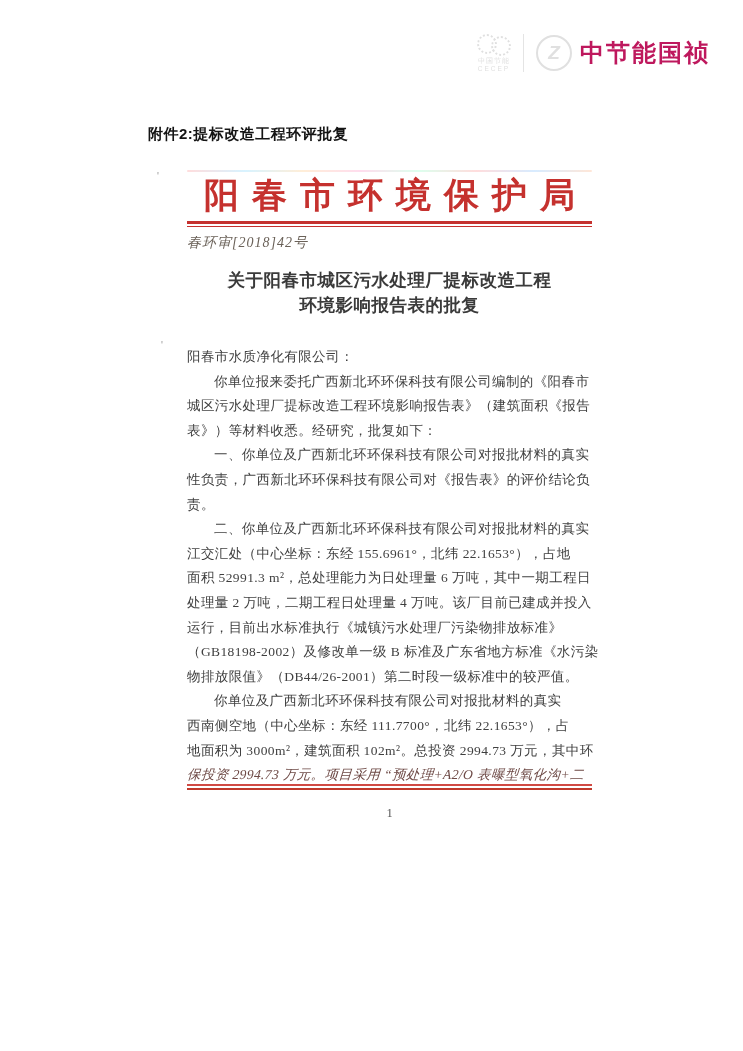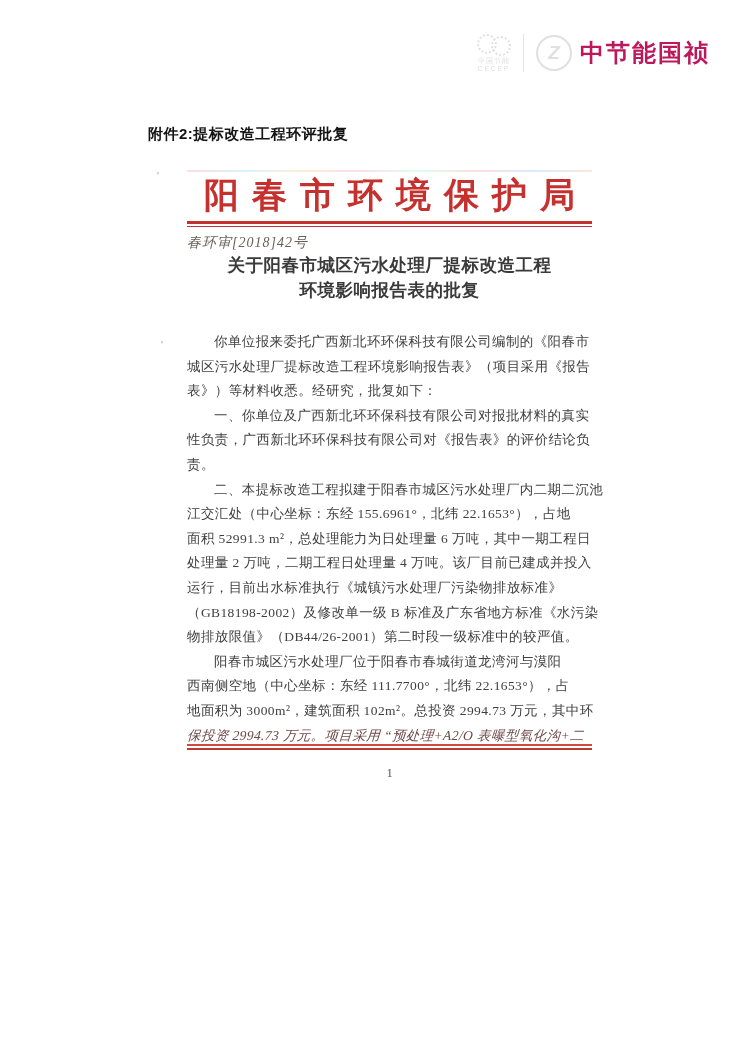--- a/index.html
+++ b/index.html
@@ -51,21 +51,21 @@
     margin-top:1px;text-align:center;color:#c5312e;font-weight:bold;
     font-size:35px;line-height:36px;letter-spacing:13px;padding-left:13px;
   }
   .rule-thick{height:3px;background:#c5312e;margin-top:7px;}
   .rule-thin{height:1px;background:#c5312e;margin-top:2px;}
   .doc-number{
     margin-top:6px;text-align:left;padding-right:4px;
     color:#6a6158;font-size:14px;line-height:20px;font-style:italic;letter-spacing:1px;
   }
   .doc-title{
-    text-align:center;font-weight:bold;color:#3a3a3a;
+    margin-top:15px;text-align:center;font-weight:bold;color:#3a3a3a;
     font-size:17.5px;line-height:25px;letter-spacing:0.5px;
   }
   .doc-body{
     margin-top:27px;font-size:13.5px;line-height:24.6px;color:#3f3f3f;letter-spacing:0.4px;
   }
   .body-line{white-space:nowrap;}
   .body-line.indent{padding-left:27px;}
   .body-line.distorted{
     font-style:italic;color:#6e4a46;transform:skewX(-4deg);
   }
@@ -109,34 +109,35 @@
   <div class="scan-artifact-line"></div>
   <div class="bureau-title">阳春市环境保护局</div>
   <div class="rule-thick"></div>
   <div class="rule-thin"></div>
   <div class="doc-number">春环审[2018]42号</div>
   <div class="doc-title">
     <div>关于阳春市城区污水处理厂提标改造工程</div>
     <div>环境影响报告表的批复</div>
   </div>
   <div class="doc-body">
+      <div class="body-line">阳春市水质净化有限公司：</div>
       <div class="body-line indent">你单位报来委托广西新北环环保科技有限公司编制的《阳春市</div>
-      <div class="body-line">城区污水处理厂提标改造工程环境影响报告表》（项目采用《报告</div>
+      <div class="body-line">城区污水处理厂提标改造工程环境影响报告表》（建筑面积《报告</div>
       <div class="body-line">表》）等材料收悉。经研究，批复如下：</div>
       <div class="body-line indent">一、你单位及广西新北环环保科技有限公司对报批材料的真实</div>
       <div class="body-line">性负责，广西新北环环保科技有限公司对《报告表》的评价结论负</div>
       <div class="body-line">责。</div>
-      <div class="body-line indent">二、本提标改造工程拟建于阳春市城区污水处理厂内二期二沉池</div>
+      <div class="body-line indent">二、你单位及广西新北环环保科技有限公司对报批材料的真实</div>
       <div class="body-line">江交汇处（中心坐标：东经 155.6961°，北纬 22.1653°），占地</div>
       <div class="body-line">面积 52991.3 m²，总处理能力为日处理量 6 万吨，其中一期工程日</div>
       <div class="body-line">处理量 2 万吨，二期工程日处理量 4 万吨。该厂目前已建成并投入</div>
       <div class="body-line">运行，目前出水标准执行《城镇污水处理厂污染物排放标准》</div>
       <div class="body-line">（GB18198-2002）及修改单一级 B 标准及广东省地方标准《水污染</div>
       <div class="body-line">物排放限值》（DB44/26-2001）第二时段一级标准中的较严值。</div>
-      <div class="body-line indent">阳春市城区污水处理厂位于阳春市春城街道龙湾河与漠阳</div>
+      <div class="body-line indent">你单位及广西新北环环保科技有限公司对报批材料的真实</div>
       <div class="body-line">西南侧空地（中心坐标：东经 111.7700°，北纬 22.1653°），占</div>
       <div class="body-line">地面积为 3000m²，建筑面积 102m²。总投资 2994.73 万元，其中环</div>
       <div class="body-line distorted">保投资 2994.73 万元。项目采用 “预处理+A2/O 表曝型氧化沟+二</div>
     </div>
   <div class="red-underline-a"></div>
   <div class="red-underline-b"></div>
   <div class="page-number">1</div>
 </div>
 
 </body></html>

